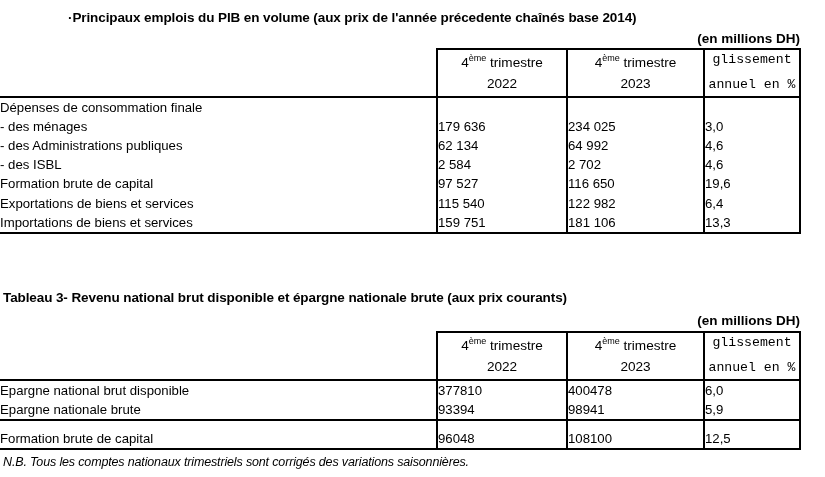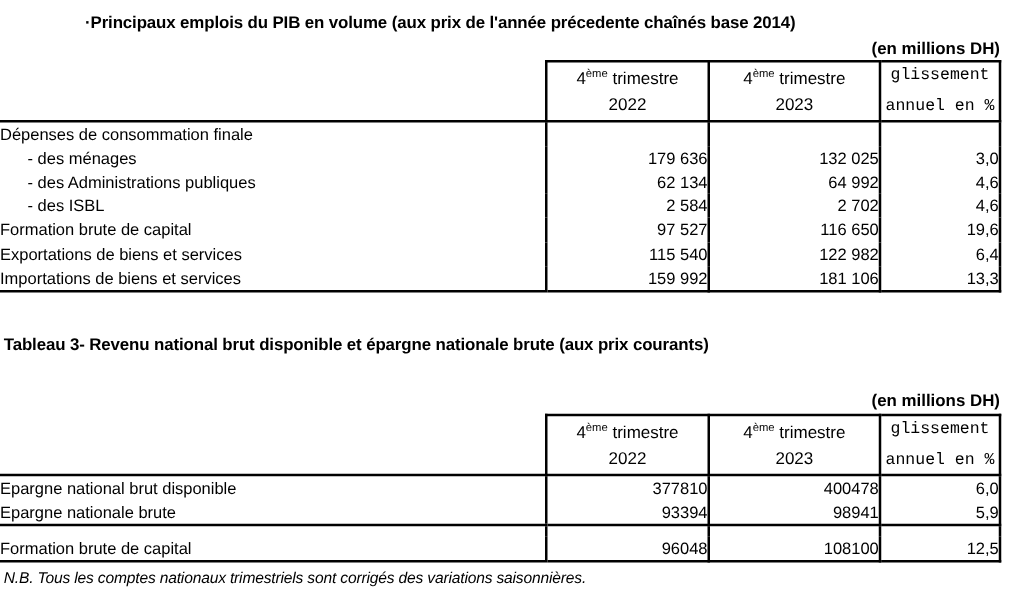--- a/index.html
+++ b/index.html
@@ -88,42 +88,41 @@
   .hd-glis .l2 { display: block; margin-top: 5px; text-align: center; }
 
   
   .lbl {
     text-align: left;
     padding: 0 0 0 6px;
     white-space: nowrap;
     font-size: 13.2px;
     line-height: 1.45;
   }
-  .lbl.indent { padding-left: 22px; }
+  .lbl.indent { }
   .num {
-    text-align: right;
     padding: 0 5px 0 4px;
     white-space: nowrap;
     font-size: 13.2px;
     line-height: 1.45;
     font-variant-numeric: tabular-nums;
   }
 
   
   .bt  { border-top: 2px solid #000; }
   .bb  { border-bottom: 2px solid #000; }
   .bl  { border-left: 2px solid #000; }
   .br  { border-right: 2px solid #000; }
 
   
   #title1  { position: absolute; left: 68px;  top: 10px;  }
   #unit1   { position: absolute; left: 437px; top: 31px; width: 363px; }
   #table1w { position: absolute; left: 0px;   top: 48px;  width: 800px; }
 
-  #title2  { position: absolute; left: 3px;   top: 268px; }
+  #title2  { position: absolute; left: 3px;   top: 290px; }
   #unit2   { position: absolute; left: 437px; top: 313px; width: 363px; }
   #table2w { position: absolute; left: 0px;   top: 331px; width: 800px; }
 
   #nbnote  { position: absolute; left: 3px;   top: 455px; }
 
   
   tr.hdrow { height: 47px; }
   tr.datarow { height: 18px; margin-left: 31px; }
   tr.gaprow { height: 9px; }
 </style>
@@ -163,21 +162,21 @@
       <tbody>
         <tr class="datarow">
           <td class="lbl bt">Dépenses de consommation finale</td>
           <td class="num bl br"></td>
           <td class="num br"></td>
           <td class="num br"></td>
         </tr>
         <tr class="datarow">
           <td class="lbl indent">- des ménages</td>
           <td class="num bl br">179 636</td>
-          <td class="num br">132 025</td>
+          <td class="num br">234 025</td>
           <td class="num br">3,0</td>
         </tr>
         <tr class="datarow">
           <td class="lbl indent">- des Administrations publiques</td>
           <td class="num bl br">62 134</td>
           <td class="num br">64 992</td>
           <td class="num br">4,6</td>
         </tr>
         <tr class="datarow">
           <td class="lbl indent">- des ISBL</td>
@@ -192,21 +191,21 @@
           <td class="num br">19,6</td>
         </tr>
         <tr class="datarow">
           <td class="lbl">Exportations de biens et services</td>
           <td class="num bl br">115 540</td>
           <td class="num br">122 982</td>
           <td class="num br">6,4</td>
         </tr>
         <tr class="datarow">
           <td class="lbl bb">Importations de biens et services</td>
-          <td class="num bl br bb">159 992</td>
+          <td class="num bl br bb">159 751</td>
           <td class="num br bb">181 106</td>
           <td class="num br bb">13,3</td>
         </tr>
       </tbody>
     </table>
   </div>
 
   <div id="title2" class="tbl-title">Tableau 3- Revenu national brut disponible et épargne nationale brute (aux prix courants)</div>
   <div id="unit2" class="unit-line">(en millions DH)</div>
 

